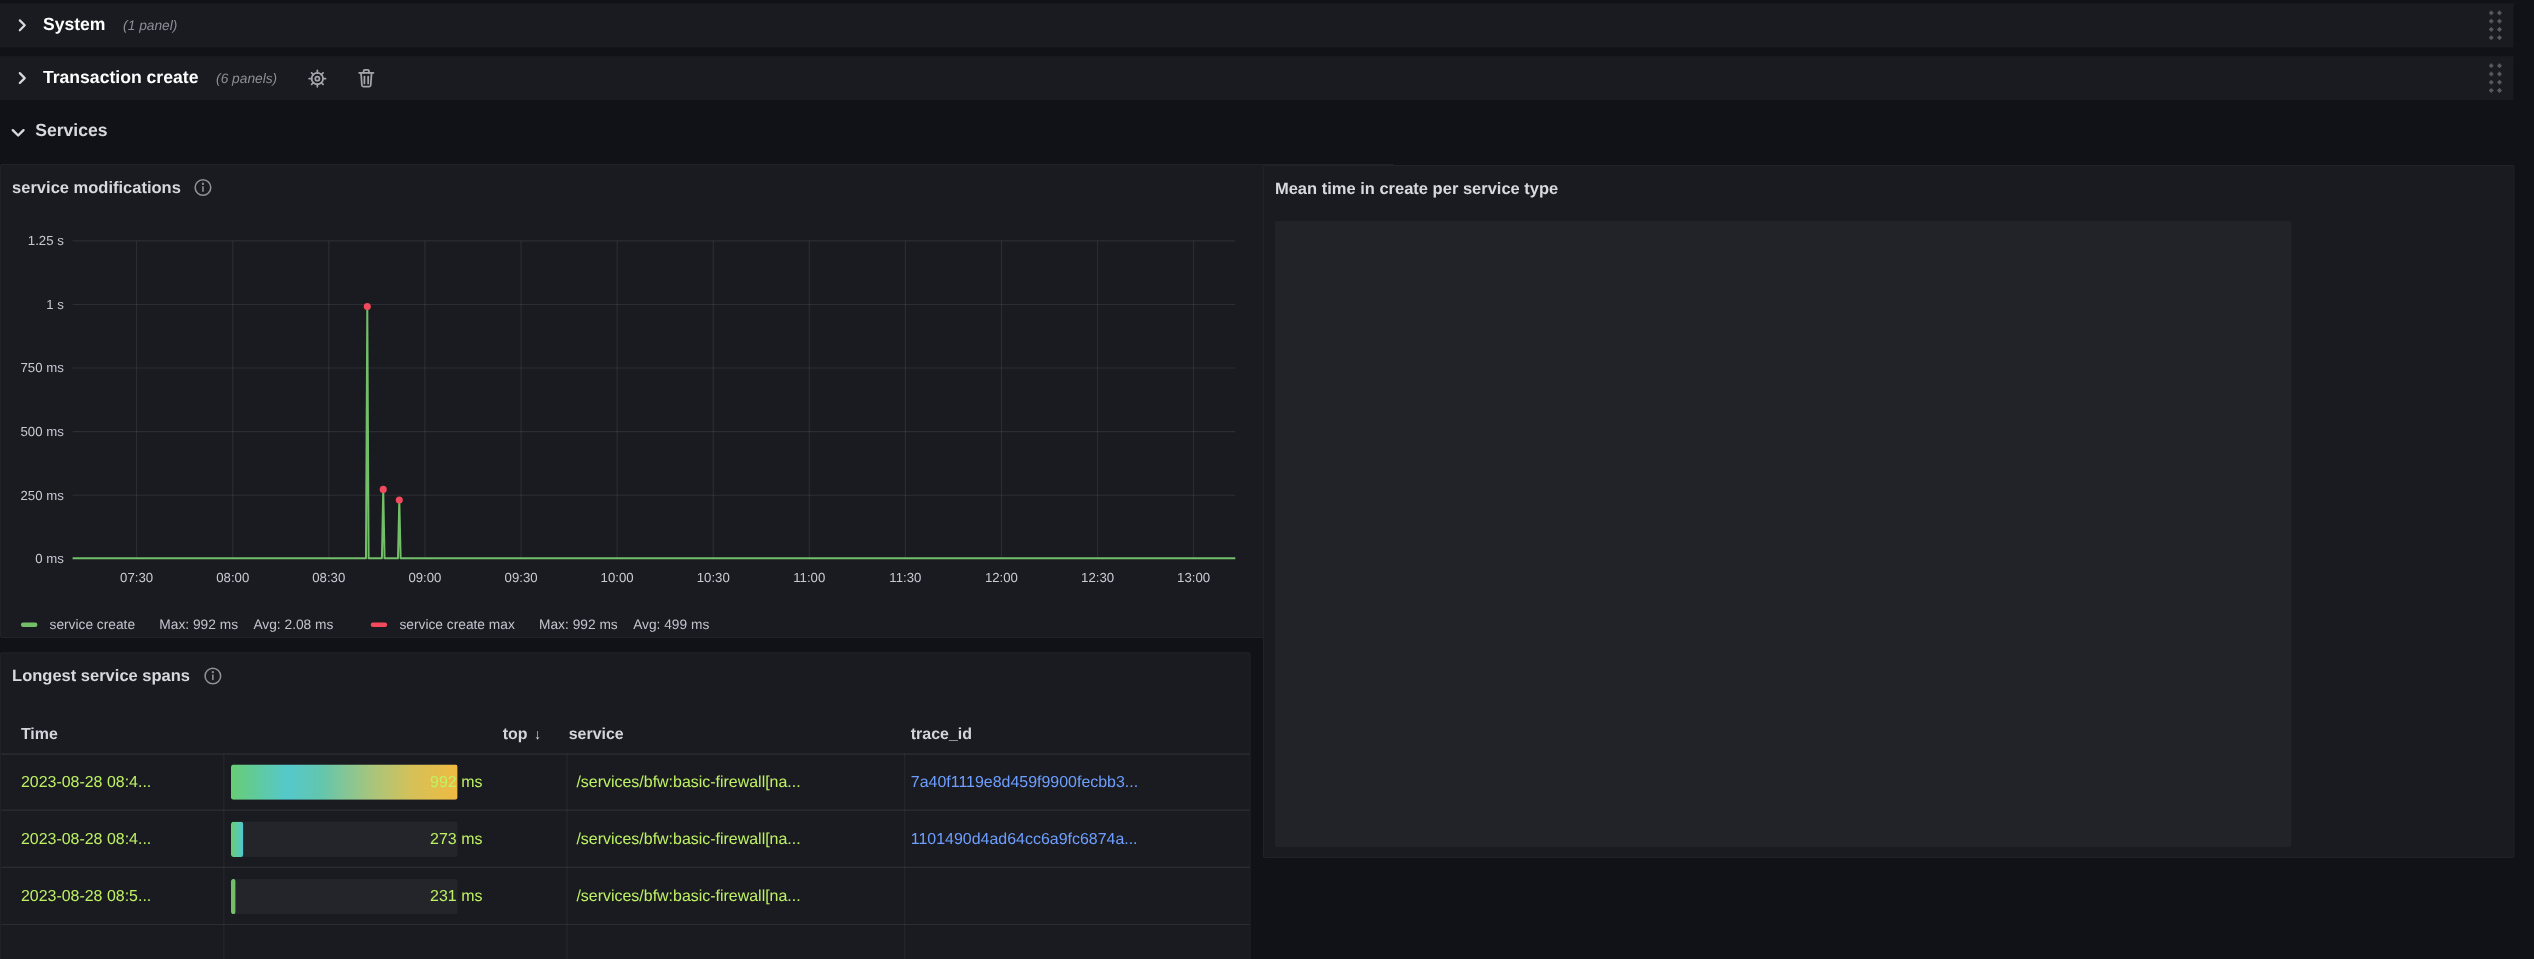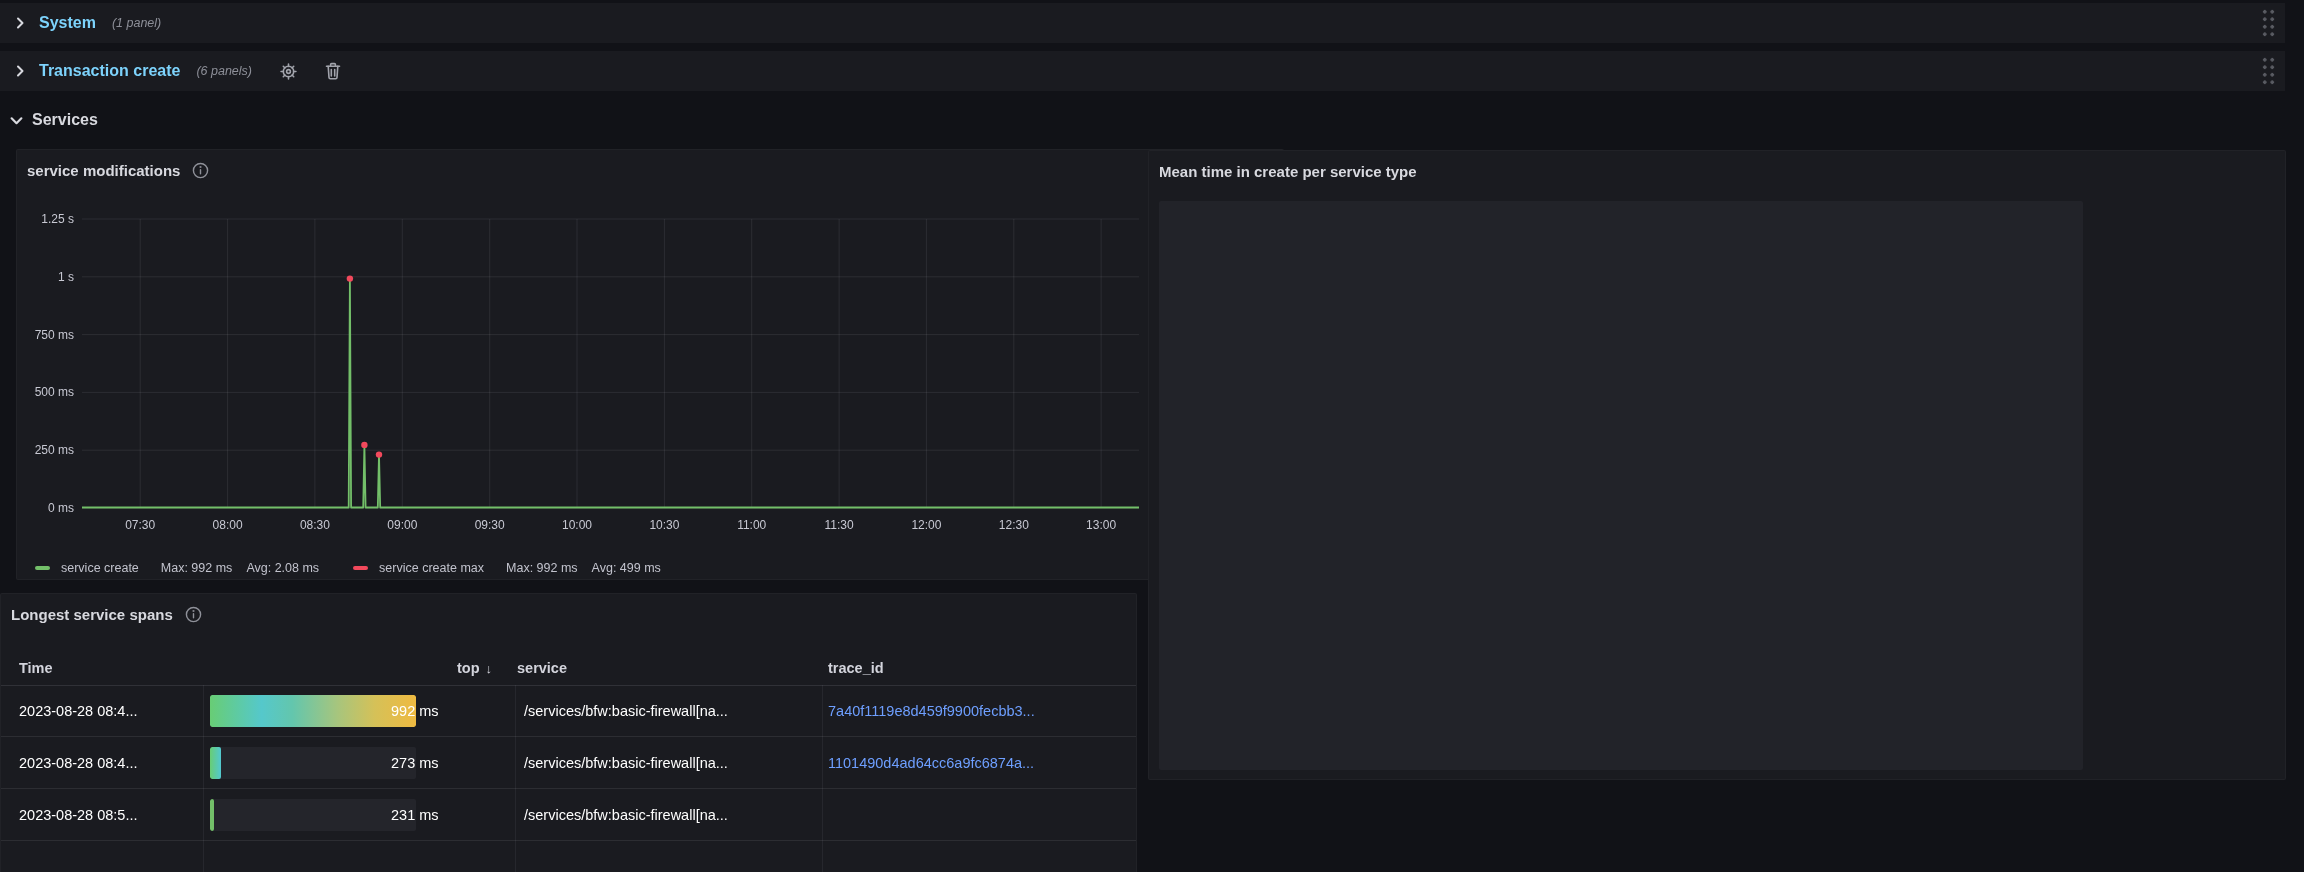--- a/index.html
+++ b/index.html
@@ -6,35 +6,35 @@
   body{
     width:2304px;height:872px;overflow:hidden;position:relative;
     background:#111217;color:#CCCCDC;
     font-family:"Liberation Sans","DejaVu Sans",sans-serif;
   }
   
   .dashrow{position:absolute;left:0;width:2285px;height:40px;background:#1A1B20;
     display:flex;align-items:center;padding:0 14px;box-sizing:border-box;cursor:pointer}
   #row-system{top:3px}
   #row-transaction{top:51px}
-  .row-title{font-size:16px;font-weight:700;color:#7dd3fc;margin-left:13px;white-space:nowrap}
+  .row-title{font-size:16px;font-weight:700;color:#ffffff;margin-left:13px;white-space:nowrap}
   .row-count{font-size:12.5px;font-style:italic;color:#8D8F98;margin-left:16px;white-space:nowrap}
   .row-icon{margin-left:27px;display:flex;align-items:center;cursor:pointer}
   .drag-dots{position:absolute;right:9px;top:50%;transform:translateY(-50%);
     width:15px;height:30px;cursor:grab;
     background-image:radial-gradient(circle,#595b62 1.7px,transparent 1.9px);
     background-size:7.5px 7.5px}
   .services-head{position:absolute;left:0;top:99px;width:600px;height:42px;
     display:flex;align-items:center;padding-left:10px;cursor:pointer}
   .services-title{font-size:16px;font-weight:700;color:#D8D9DF;margin-left:9px}
 
   
   .panel{position:absolute;background:#1A1B20;border:1px solid rgba(204,204,220,0.045);
     box-sizing:border-box;border-radius:2px}
-  #panel-modifications{left:16px;top:149px;width:1268px;height:431px}
+  #panel-modifications{left:0;top:149px;width:1268px;height:431px}
   #panel-spans{left:0;top:593px;width:1137px;height:320px}
   #panel-stat{left:1148px;top:150px;width:1138px;height:630px}
   .panel-header{position:absolute;top:12px;left:10px;display:flex;align-items:center;gap:12px;cursor:pointer}
   .panel-title{font-size:15px;font-weight:600;color:#D8D9DF;white-space:nowrap}
 
   
   #ts-chart{position:absolute;left:0;top:55px;width:1130px;height:340px}
   .grid{stroke:rgba(204,204,220,0.10);stroke-width:1}
   .ytick,.xtick{fill:#C8C9D3;font-size:12px;font-family:"Liberation Sans","DejaVu Sans",sans-serif}
   .ytick{text-anchor:end}
@@ -52,21 +52,21 @@
   #th-time{left:18px;top:66px}
   #th-top{left:380px;top:66px;width:111px;text-align:right}
   #th-service{left:516px;top:66px}
   #th-trace{left:827px;top:66px}
   .sort-arrow{font-size:13px;margin-left:6px;color:#D3D4DC}
   .thead-border{position:absolute;left:0;top:91px;width:1135px;height:1px;background:rgba(204,204,220,0.13)}
   .trow{position:absolute;left:0;width:1135px;height:52px;
     border-bottom:1px solid rgba(204,204,220,0.10);box-sizing:border-box}
   .r0{top:91px}.r1{top:143px}.r2{top:195px}
   .cell{position:absolute;top:0;height:52px;line-height:52px;font-size:14.5px;
-    color:#ffffff;white-space:nowrap}
+    color:#bef264;white-space:nowrap}
   .cell-time{left:18px}
   .cell-val{left:390px;width:101px;}
   .cell-service{left:523px}
   .cell-trace{left:827px;color:#6E9FFF;cursor:pointer;text-decoration:none}
   .gauge{position:absolute;left:209px;top:10px;width:206px;height:32px;
     background:#24252B;border-radius:2px;overflow:hidden}
   .gauge-fill{height:100%;border-radius:2px}
   .gauge-grad-full{background:linear-gradient(90deg,#68cd75 0%,#55c8cb 25%,#63c6ad 40%,#a7c57d 62%,#d5c158 80%,#efba41 100%)}
   .gauge-grad-small{background:linear-gradient(90deg,#68cd75 0%,#52c8d0 100%)}
   .gauge-solid{background:#73BF69}

